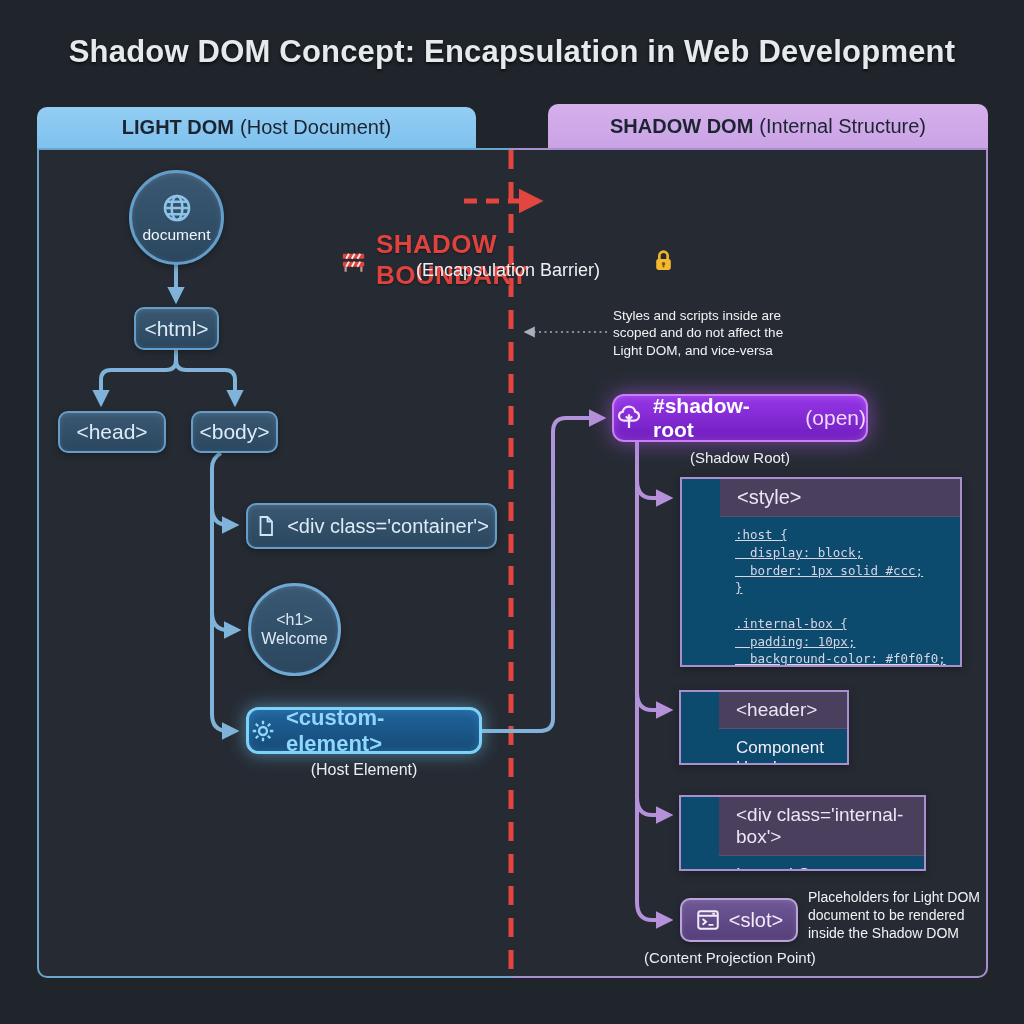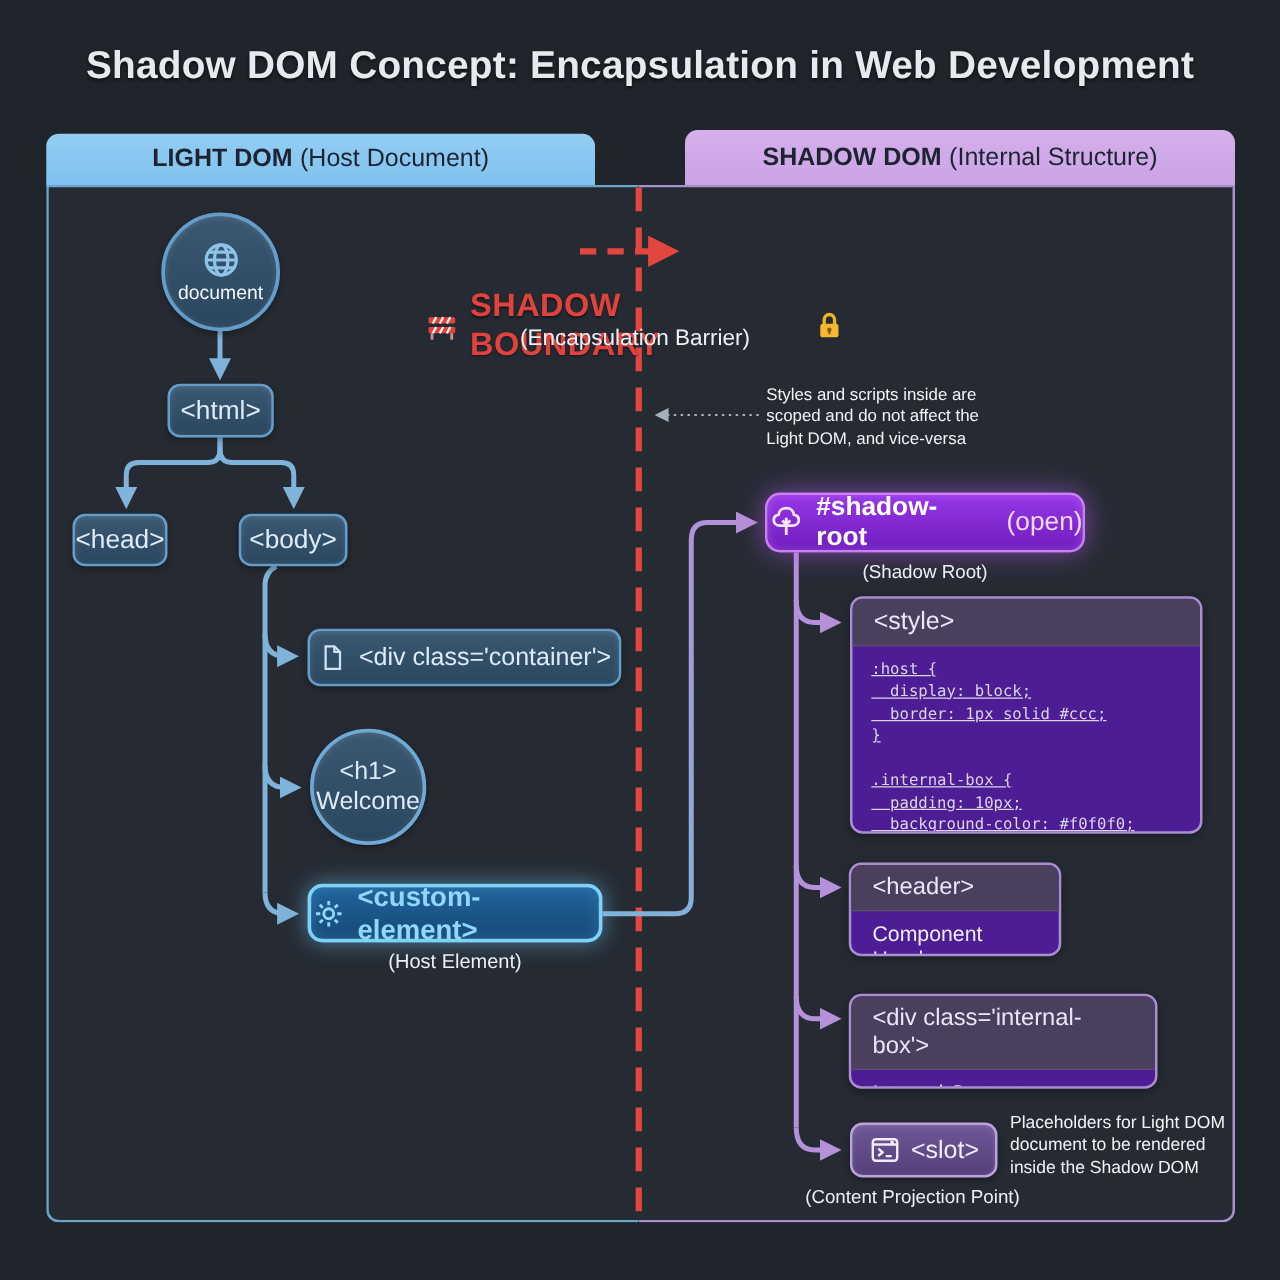--- a/index.html
+++ b/index.html
@@ -17,40 +17,40 @@
   .half-left{left:37px;width:474px;border:2px solid #69a5cd;border-right:none;border-radius:0 0 0 10px;}
   .half-right{left:511px;width:477px;border:2px solid #a88fce;border-left:none;border-radius:0 0 10px 0;}
   svg.wires{position:absolute;left:0;top:0;z-index:1;}
   .node{position:absolute;box-sizing:border-box;display:flex;align-items:center;justify-content:center;
         gap:9px;background:linear-gradient(180deg,#3a5872,#2b4760);border:2.5px solid #639ecb;
         border-radius:10px;color:#ddebf7;font-size:21px;z-index:2;
         box-shadow:inset 0 1px 5px rgba(255,255,255,.12),0 2px 6px rgba(0,0,0,.35);}
   .circle{border-radius:50%;flex-direction:column;gap:1px;border-width:3px;}
   .doc{left:129px;top:170px;width:95px;height:95px;font-size:15.5px;color:#f2f6fa;}
   .n-html{left:134px;top:307px;width:85px;height:43px;}
-  .n-head{left:58px;top:411px;width:76px;height:42px;}
+  .n-head{left:58px;top:411px;width:108px;height:42px;}
   .n-body{left:191px;top:411px;width:87px;height:42px;}
   .n-div{left:246px;top:503px;width:251px;height:46px;font-size:20px;}
-  .n-h1{left:248px;top:583px;width:93px;height:93px;font-size:20px;border-color:#6fa9d6;}
+  .n-h1{left:248px;top:583px;width:93px;height:93px;font-size:16px;border-color:#6fa9d6;}
   .n-h1 .tagline{color:#d9eaf7;}
   .n-custom{left:246px;top:707px;width:236px;height:47px;
         background:linear-gradient(180deg,#20639c,#164a77);border:3px solid #7cd2f8;border-radius:12px;
         color:#8fd8fc;font-weight:700;font-size:22px;
         box-shadow:0 0 18px rgba(110,200,250,.55),inset 0 0 10px rgba(110,200,250,.22);}
   .n-root{left:612px;top:394px;width:256px;height:48px;
         background:linear-gradient(180deg,#9637e8,#6f1dbd);border:2.5px solid #cb7ef6;border-radius:12px;
         color:#fff;font-size:21px;
         box-shadow:0 0 22px rgba(190,95,255,.55),inset 0 0 8px rgba(230,170,255,.25);}
   .n-root .open{font-weight:400;color:#efd9fb;margin-left:6px;}
   .n-root .b{font-weight:700;}
   .n-slot{left:680px;top:898px;width:118px;height:44px;
         background:linear-gradient(180deg,#6e5796,#55407a);border:2.5px solid #bda2de;border-radius:10px;
         color:#f2ecfa;font-size:20px;gap:8px;}
-  .panel{position:absolute;box-sizing:border-box;border:2.5px solid #a98fd0;border-radius:10px;
-        background:#4c1d95;z-index:2;overflow:hidden;box-shadow:0 2px 8px rgba(0,0,0,.35);}
+  .panel{position:absolute;box-sizing:border-box;border:2.5px solid #a98fd0;border-radius:0;
+        background:#0c4a6e;z-index:2;overflow:hidden;box-shadow:0 2px 8px rgba(0,0,0,.35);padding-left:38px;}
   .strip{background:#4b3f5e;color:#ece5f7;font-size:19px;padding:7px 17px;border-bottom:1px solid #5d4f73;}
   .pbody{padding:9px 17px;color:#f1eef7;font-size:17px;}
   .p-style{left:680px;top:477px;width:282px;height:190px;}
   .p-style .strip{font-size:20px;}
   .p-header{left:679px;top:690px;width:170px;height:75px;}
   .p-internal{left:679px;top:795px;width:247px;height:76px;}
   .code{font-family:"DejaVu Sans Mono",monospace;font-size:12.5px;color:#d9d5e4;
         line-height:1.42;padding:9px 15px;text-decoration:underline;}
   .code-line{min-height:1.42em;white-space:pre;}
   .caption{position:absolute;color:#eceff2;font-size:16px;text-align:center;z-index:2;}

